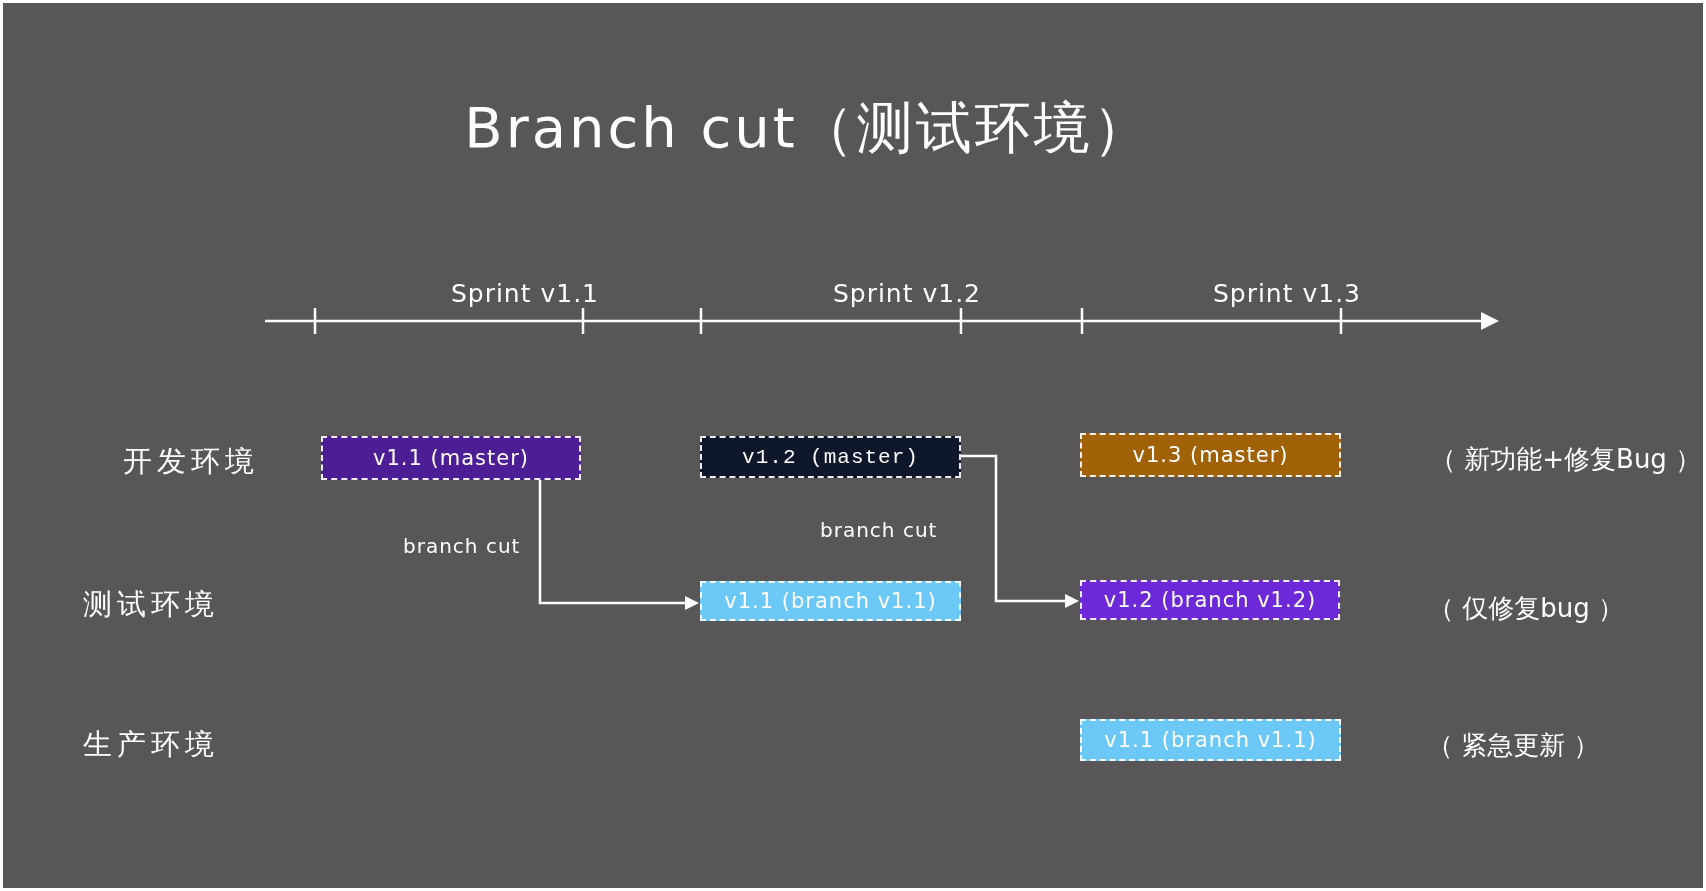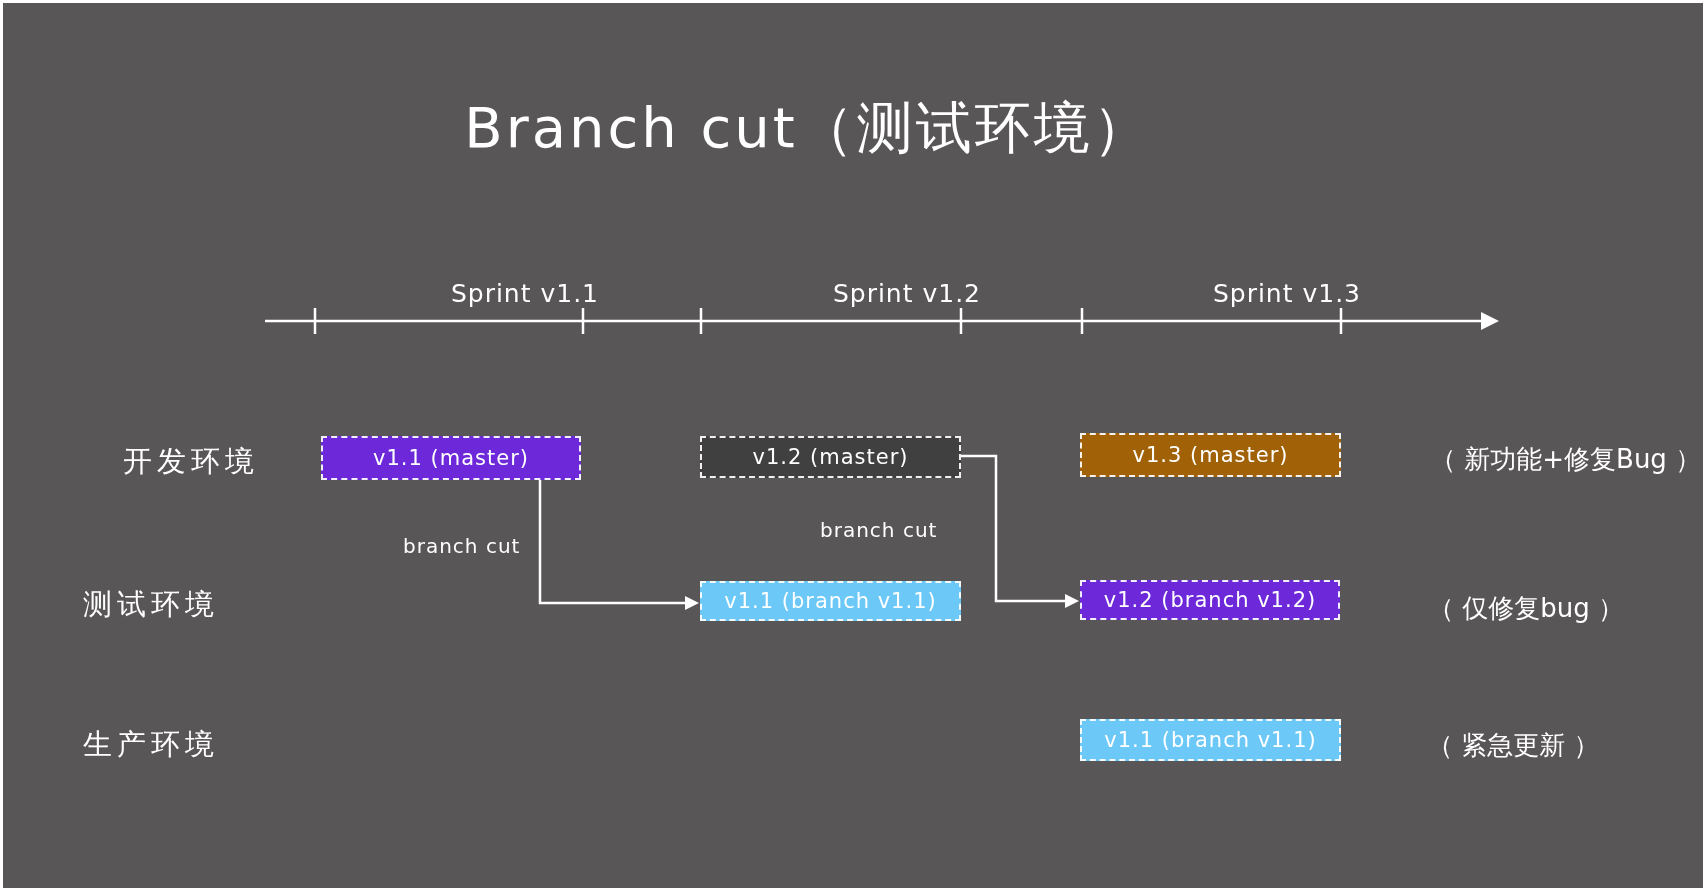--- a/index.html
+++ b/index.html
@@ -69,22 +69,22 @@
   <div class="title">Branch cut（测试环境）</div>
 
   <div class="sprint-label sprint-1">Sprint v1.1</div>
   <div class="sprint-label sprint-2">Sprint v1.2</div>
   <div class="sprint-label sprint-3">Sprint v1.3</div>
 
   <div class="env-label env-dev">开发环境</div>
   <div class="env-label env-test">测试环境</div>
   <div class="env-label env-prod">生产环境</div>
 
-  <div class="vbox box-dev-v11" style="background-color: #6d28d9;">v1.1 (master)</div>
-  <div class="vbox box-dev-v12" style="background-color: #404040;">v1.2 (master)</div>
+  <div class="vbox box-dev-v11" style="background-color: #4c1d95;">v1.1 (master)</div>
+  <div class="vbox box-dev-v12" style="background-color: #0f172a; font-family: Liberation Mono, monospace;">v1.2 (master)</div>
   <div class="vbox box-dev-v13" style="background-color: #a16207;">v1.3 (master)</div>
   <div class="vbox box-test-v11" style="background-color: rgb(107, 200, 247);">v1.1 (branch v1.1)</div>
   <div class="vbox box-test-v12" style="background-color: #6d28d9;">v1.2 (branch v1.2)</div>
   <div class="vbox box-prod-v11" style="background-color: rgb(107, 200, 247);">v1.1 (branch v1.1)</div>
 
   <div class="cutlabel cut-1">branch cut</div>
   <div class="cutlabel cut-2">branch cut</div>
 
   <div class="annot annot-dev">（ 新功能+修复Bug ）</div>
   <div class="annot annot-test">（ 仅修复bug ）</div>

